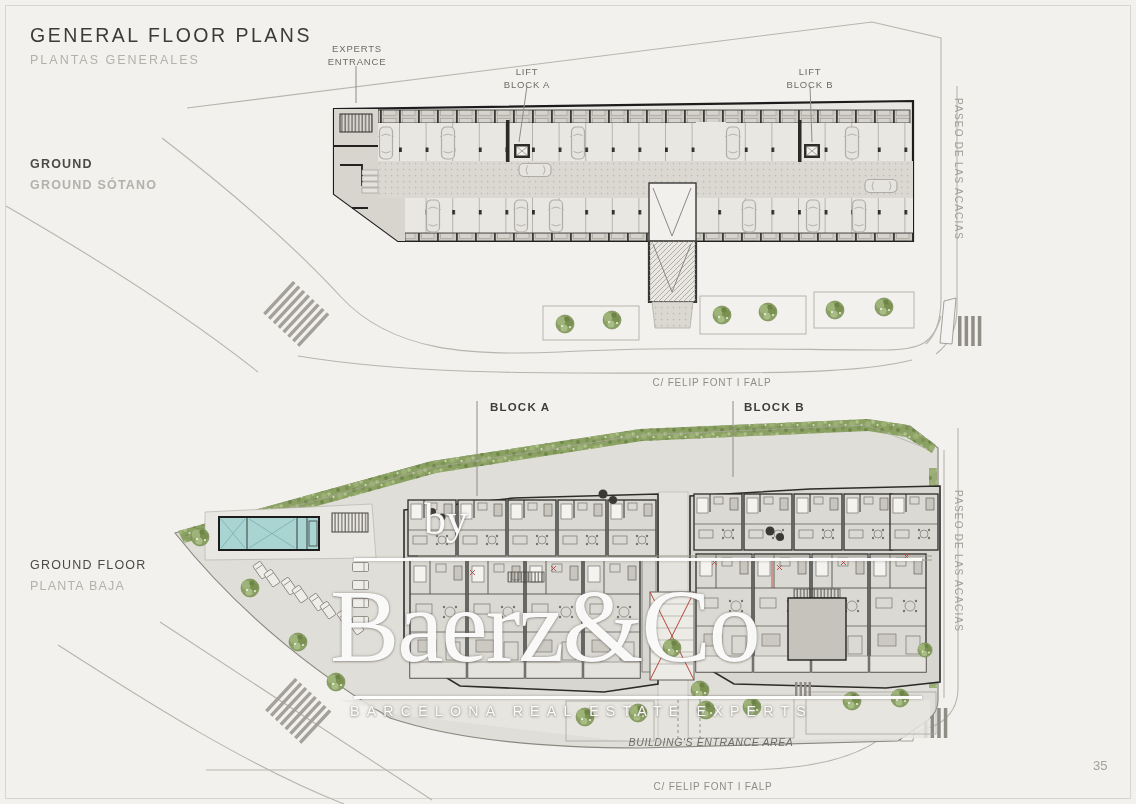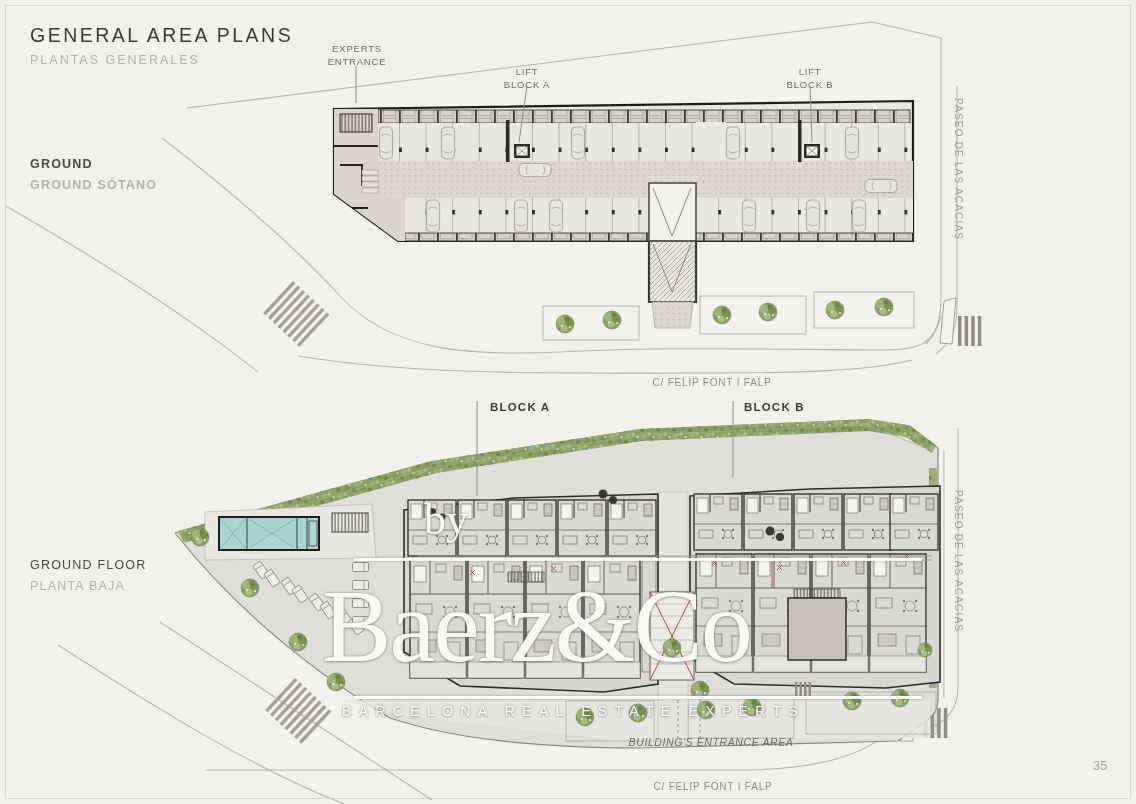--- a/index.html
+++ b/index.html
@@ -14,25 +14,25 @@
   .plan-label-es{font-size:12.5px;letter-spacing:1.2px;color:#b3b1ac;margin-top:7px;}
   .ann{font-size:9.5px;letter-spacing:.8px;color:#6e6c66;text-align:center;line-height:1.4;}
   .blockname{font-size:11.5px;letter-spacing:1.2px;color:#3f3d39;font-weight:bold;}
   .street-v{font-size:10px;letter-spacing:1.2px;color:#a09e96;writing-mode:vertical-rl;}
   .street-h{font-size:10px;letter-spacing:.8px;color:#8f8d85;text-align:center;width:200px;}
   .entrance{font-size:10.5px;letter-spacing:.6px;color:#6e6c66;text-align:center;width:240px;}
   .pagenum{font-size:13px;color:#a3a19b;}
   .watermark{position:absolute;left:0;top:0;width:908px;height:804px;pointer-events:none;
              color:rgba(255,255,255,.95);text-shadow:0 0 3px rgba(110,108,102,.65),0 1px 2px rgba(110,108,102,.4);}
   .wm-by{position:absolute;left:424px;top:494px;font-family:"Liberation Serif",serif;font-size:44px;}
-  .wm-brand{position:absolute;left:322px;top:574px;font-family:"Liberation Serif",serif;
+  .wm-brand{position:absolute;left:330px;top:574px;font-family:"Liberation Serif",serif;
             font-size:104px;line-height:1;letter-spacing:-2px;}
   .wm-rule{position:absolute;height:3px;background:rgba(255,255,255,.95);
            box-shadow:0 0 3px rgba(110,108,102,.5);}
-  .wm-tag1{position:absolute;left:330px;top:703px;font-size:14.2px;letter-spacing:7.2px;padding-left:12px;}
+  .wm-tag1{position:absolute;left:338px;top:703px;font-size:14.2px;letter-spacing:7.2px;padding-left:12px;}
   .wm-tag2{position:absolute;left:362px;top:717px;font-family:"Liberation Serif",serif;
            font-size:28px;letter-spacing:15.5px;}
 </style>
 </head>
 <body>
 
 <div id="page">
 <div id="frame"></div>
 
 <svg width="1136" height="804" viewBox="0 0 1136 804">
@@ -368,21 +368,21 @@
     <path d="M356,66 L356,103"></path>
     <path d="M527,86 L519,142"></path>
     <path d="M810,86 L812,142"></path>
     <path d="M477,401 L477,496"></path>
     <path d="M733,401 L733,477"></path>
     <path d="M678,700 L678,738 M700,700 L700,738" stroke-dasharray="3,3"></path>
   </g>
 </svg>
 
 <div class="abs" style="left:30px;top:24px;">
-  <div class="title">GENERAL AREA PLANS</div>
+  <div class="title">GENERAL FLOOR PLANS</div>
   <div class="subtitle">PLANTAS GENERALES</div>
 </div>
 
 <div class="abs ann" style="left:312px;top:42px;width:90px;">
   <span>EXPERTS</span><br>
   <span>ENTRANCE</span>
 </div>
 <div class="abs ann" style="left:489px;top:65px;width:76px;">
   <span>LIFT</span><br>
   <span>BLOCK A</span>

